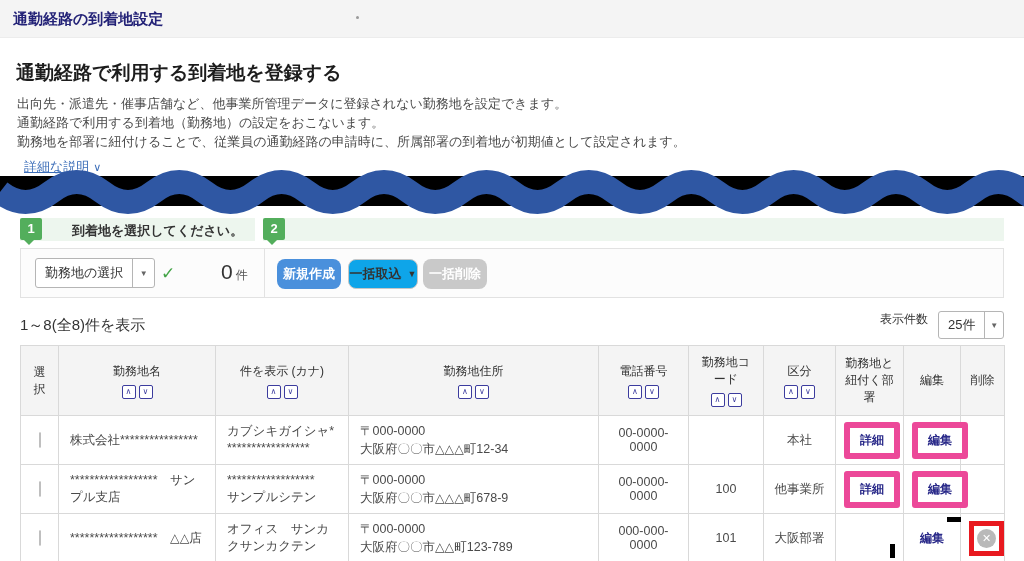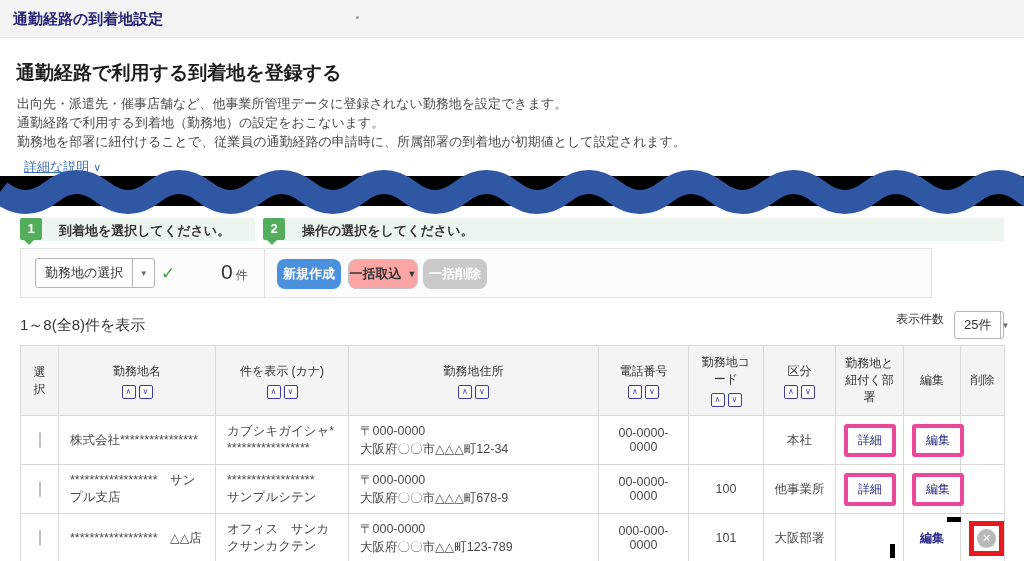--- a/index.html
+++ b/index.html
@@ -25,62 +25,62 @@
   .wave-wrap { position:absolute; left:0; top:166px; width:1024px; height:52px; z-index:5; }
 
   
   .step { position:absolute; top:218px; height:23px; background:#edf6ee; z-index:6; }
   .step-1 { left:20px; width:235px; }
   .step-2 { left:263px; width:741px; }
   .step-badge { position:absolute; left:0; top:0; width:22px; height:22px; background:#53ae5c;
     color:#fff; font-weight:bold; font-size:13px; text-align:center; line-height:22px; border-radius:2px; }
   .step-badge::after { content:""; position:absolute; left:4px; top:22px; border:5px solid transparent;
     border-top-color:#53ae5c; border-bottom:none; }
-  .step-label { position:absolute; left:39px; top:4px; font-size:13px; font-weight:bold; color:#333; }
-
-  
-  .toolbar { position:absolute; left:20px; top:248px; width:912px; height:50px;
+  .step-label { position:absolute; left:52px; top:4px; font-size:13px; font-weight:bold; color:#333; }
+
+  
+  .toolbar { position:absolute; left:20px; top:248px; width:984px; height:50px;
     background:#fcfcfc; border:1px solid #e2e2e2; }
   .toolbar .vdiv { position:absolute; left:243px; top:0; width:1px; height:48px; background:#e2e2e2; }
   .select { display:flex; align-items:center; background:#fff; border:1px solid #b5b5b5; border-radius:3px; cursor:pointer; }
   .select .sel-label { padding:0 9px; font-size:13px; color:#333; white-space:nowrap; }
   .select .sel-arrow { border-left:1px solid #b5b5b5; width:22px; align-self:stretch;
     display:flex; align-items:center; justify-content:center; color:#666; font-size:10px; }
   .tb-select { position:absolute; left:14px; top:9px; height:30px; }
   .tb-check { position:absolute; left:140px; top:14px; color:#43a447; font-size:17px; font-weight:bold; }
   .tb-count { position:absolute; left:200px; top:11px; font-size:21px; color:#333; }
   .tb-count .unit { font-size:12px; color:#555; margin-left:3px; }
   .btn { position:absolute; top:10px; height:30px; border-radius:8px; font-size:13px; font-weight:bold;
     display:flex; align-items:center; justify-content:center; cursor:pointer; border:none; }
   .btn-create { left:256px; width:64px; background:#4a90dc; color:#fff; }
-  .btn-import { left:327px; width:70px; background:#fca5a5; color:#333; border:1px solid #c6c6c6; }
+  .btn-import { left:327px; width:70px; background:#0ea5e9; color:#333; border:1px solid #c6c6c6; }
   .btn-import .caret { margin-left:6px; font-size:9px; color:#333; }
   .btn-delete { left:402px; width:64px; background:#c9c9c9; color:#fff; }
 
   
   .range-text { position:absolute; left:20px; top:316px; font-size:15px; color:#333; }
   .perpage { position:absolute; top:311px; right:20px; display:flex; align-items:flex-start; }
   .perpage-label { font-size:12px; color:#333; margin-right:10px; }
-  .pp-select { height:28px; width:50px; }
+  .pp-select { height:28px; width:66px; }
   .pp-select .sel-label { font-size:13px; }
 
   
   table.grid { position:absolute; left:20px; top:345px; width:984px; border-collapse:collapse; table-layout:fixed;
     font-size:12.5px; color:#4a4a4a; }
   .grid th, .grid td { border:1px solid #d9d9d9; padding:4px 8px; }
   .grid thead th { background:#f4f4f4; font-weight:normal; font-size:12px; color:#333; text-align:center; height:70px; }
   .grid tbody tr { height:48px;padding-left:16px; }
   .grid td.c { text-align:center; }
   .grid td.wrap { word-break:break-all; line-height:17px; padding:6px 11px; }
   .sort-pair { margin-top:5px; display:flex; justify-content:center; gap:3px; }
   .sort-btn { width:14px; height:14px; border:1px solid #3c3c9e; border-radius:2px; background:#fff;
     color:#3c3c9e; font-size:8px; line-height:12px; text-align:center; cursor:pointer; }
   .checkbox { width:17px; height:17px; border:1px solid #bfbfbf; border-radius:3px; background:#fff; margin:0 auto; cursor:pointer; }
-  .cell-btn { display:inline-block; padding:4px 10px; border:4px solid #ec4899; border-radius:3px; background:#fff;
-    color:#2b2b8a; font-weight:normal; font-size:12px; cursor:pointer; white-space:nowrap; }
+  .cell-btn { display:inline-block; padding:4px 10px; border:6px solid #ec4899; border-radius:3px; background:#fff;
+    color:#2b2b8a; font-weight:bold; font-size:12px; cursor:pointer; white-space:nowrap; }
   .cell-link { color:#2b2b8a; font-weight:bold; font-size:12px; cursor:pointer; }
   .addr-line { line-height:18px; }
 
   
   .annotation-box { width:35px; height:35px; border:5px solid #e8191f; margin:0 auto;
     display:flex; align-items:center; justify-content:center; }
   .circle-x { width:19px; height:19px; border-radius:50%; background:#b9b9b9; color:#fff;
     font-size:11px; font-weight:bold; line-height:19px; text-align:center; cursor:pointer; }
   .artifact-dash { position:absolute; left:947px; top:517px; width:14px; height:5px; background:#000; z-index:9; }
   .artifact-bar { position:absolute; left:890px; top:544px; width:5px; height:14px; background:#000; z-index:9; }
@@ -109,21 +109,20 @@
     <path d="M0 26 Q 25.6 46 51.2 26 T 102.4 26 T 153.6 26 T 204.8 26 T 256 26 T 307.2 26 T 358.4 26 T 409.6 26 T 460.8 26 T 512 26 T 563.2 26 T 614.4 26 T 665.6 26 T 716.8 26 T 768 26 T 819.2 26 T 870.4 26 T 921.6 26 T 972.8 26 T 1024 26 T 1075.2 26" fill="none" stroke="#2f57a3" stroke-width="24"></path>
   </svg>
 </div>
 
 <div class="step step-1">
   <div class="step-badge">1</div>
   <div class="step-label">到着地を選択してください。</div>
 </div>
 <div class="step step-2">
   <div class="step-badge">2</div>
-  <div class="step-label">操作の選択をしてください。</div>
 </div>
 
 <div class="toolbar">
   <div class="select tb-select">
     <span class="sel-label">勤務地の選択</span>
     <span class="sel-arrow" style="font-size:8px;">▼</span>
   </div>
   <span class="tb-check">✓</span>
   <div class="tb-count">
     <span>0</span><span class="unit">件</span>

